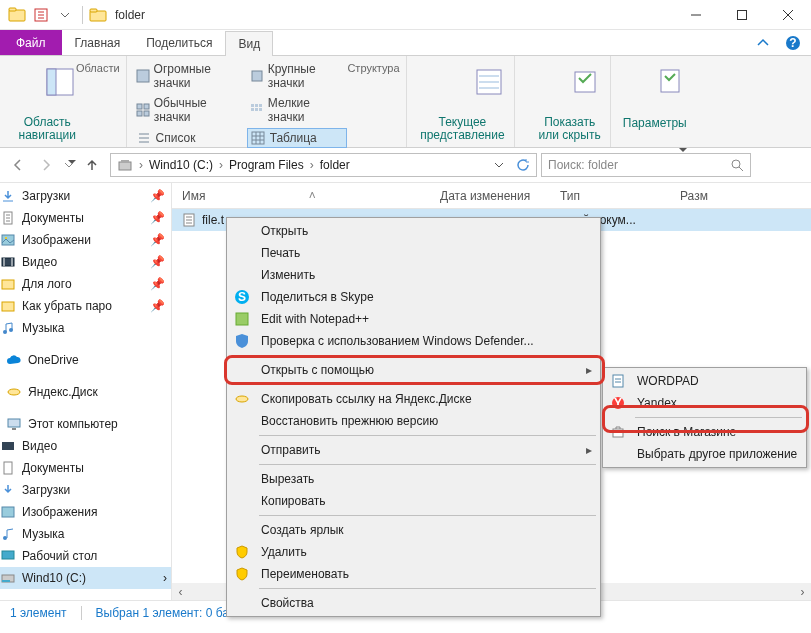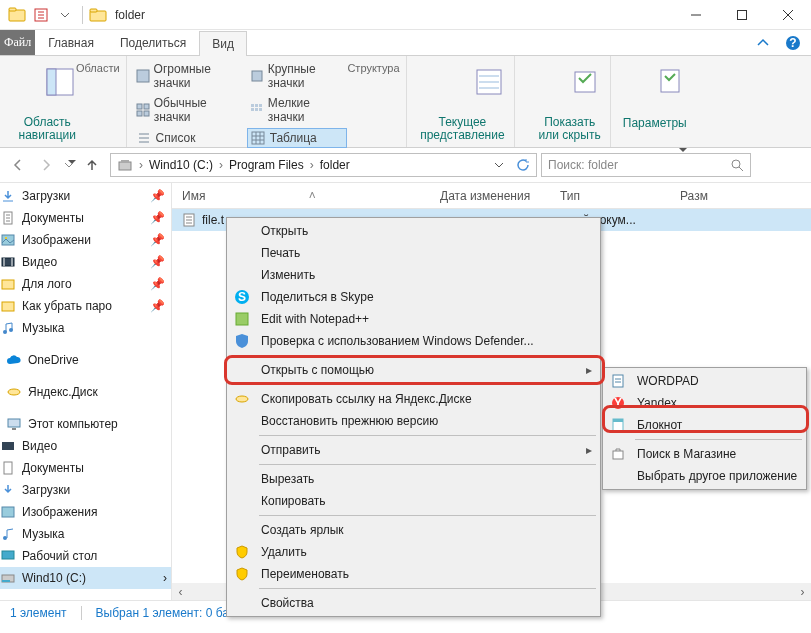--- a/index.html
+++ b/index.html
@@ -10,21 +10,21 @@
 .titlebar .qat { display: flex; align-items: center; gap: 2px; padding-left: 6px; }
 .titlebar .qat-icon { width: 22px; height: 22px; display: flex; align-items: center; justify-content: center; }
 .titlebar .folder-icon { width: 18px; height: 18px; }
 .titlebar .divider { width: 1px; height: 18px; background: #ccc; margin: 0 4px; }
 .titlebar .title { margin-left: 8px; color: #333; }
 .titlebar .spacer { flex: 1; }
 .titlebar .winbtn { width: 46px; height: 30px; display: flex; align-items: center; justify-content: center; color: #333; }
 
 
 .ribbon-tabs { height: 26px; display: flex; align-items: stretch; border-bottom: 1px solid #d0d0d0; background: #fff; }
-.ribbon-tabs .file-tab { background: #737373; color: #fff; padding: 0 4px; display: flex; align-items: center; font-family: Liberation Serif, serif; }
+.ribbon-tabs .file-tab { background: #a21caf; color: #fff; padding: 0 16px; display: flex; align-items: center; }
 .ribbon-tabs .tab { padding: 0 12px; display: flex; align-items: center; color: #444; border: 1px solid transparent; border-bottom: none; }
 .ribbon-tabs .tab.active { border-color: #d0d0d0; background: #f5f5f5; position: relative; top: 1px; }
 .ribbon-tabs .tab-spacer { flex: 1; }
 .ribbon-tabs .collapse { padding: 0 6px; display: flex; align-items: center; color: #1979ca; }
 .ribbon-tabs .help { padding: 0 10px; display: flex; align-items: center; }
 
 
 .ribbon { height: 92px; background: #f5f5f5; border-bottom: 1px solid #d0d0d0; display: flex; }
 .ribbon-group { border-right: 1px solid #ddd; padding: 4px 6px 2px; display: flex; flex-direction: row; }
 .ribbon-group .group-body { flex: 1; display: flex; align-items: flex-start; }
@@ -647,29 +647,20 @@
     </div>
   <div class="ctx-item">
       <span class="icn">
         <svg width="14" height="14">
           <circle cx="7" cy="7" r="6" fill="#fc3d39"></circle>
           <text x="7" y="11" text-anchor="middle" fill="#fff" font-weight="bold" font-size="10">Y</text>
         </svg>
       </span>
       <span>Yandex</span>
     </div>
-  <div class="ctx-item">
-      <span class="icn">
-        <svg width="14" height="14">
-          <rect x="2" y="1" width="10" height="12" fill="#fff" stroke="#6bc"></rect>
-          <rect x="2" y="1" width="10" height="3" fill="#6bc"></rect>
-        </svg>
-      </span>
-      <span>Блокнот</span>
-    </div>
   <div class="ctx-sep"></div>
   <div class="ctx-item">
       <span class="icn">
         <svg width="14" height="14">
           <rect x="2" y="4" width="10" height="8" fill="#fff" stroke="#888"></rect>
           <path d="M5 4V2h4v2" stroke="#888" fill="none"></path>
         </svg>
       </span>
       <span>Поиск в Магазине</span>
     </div>

